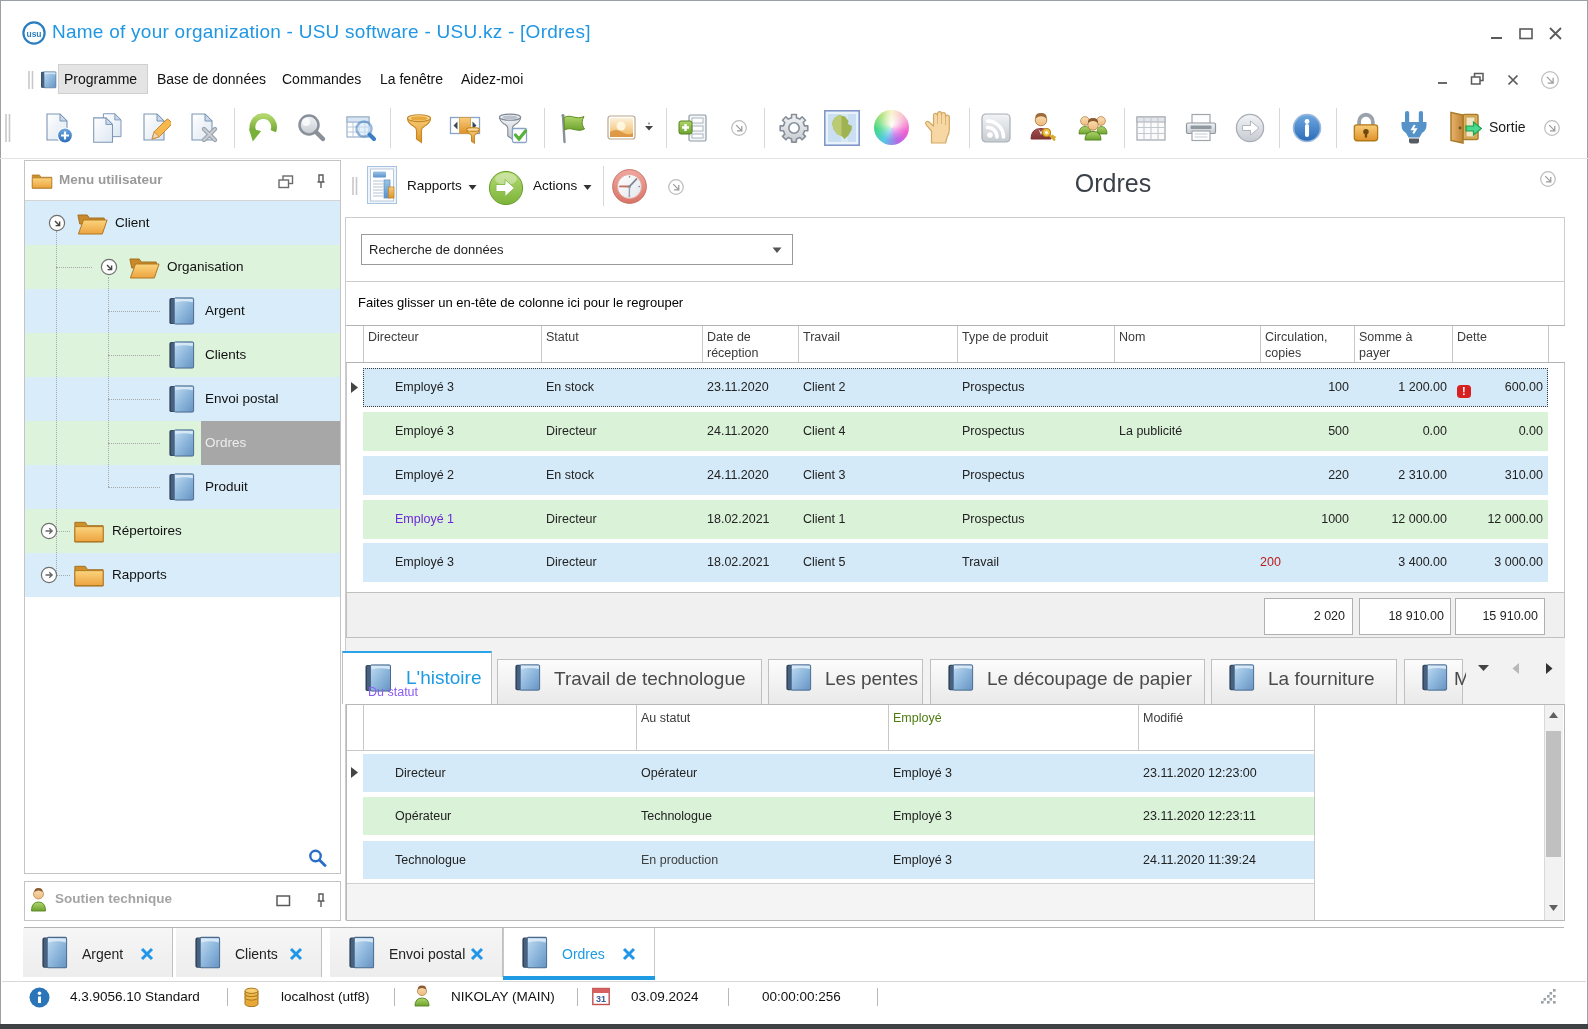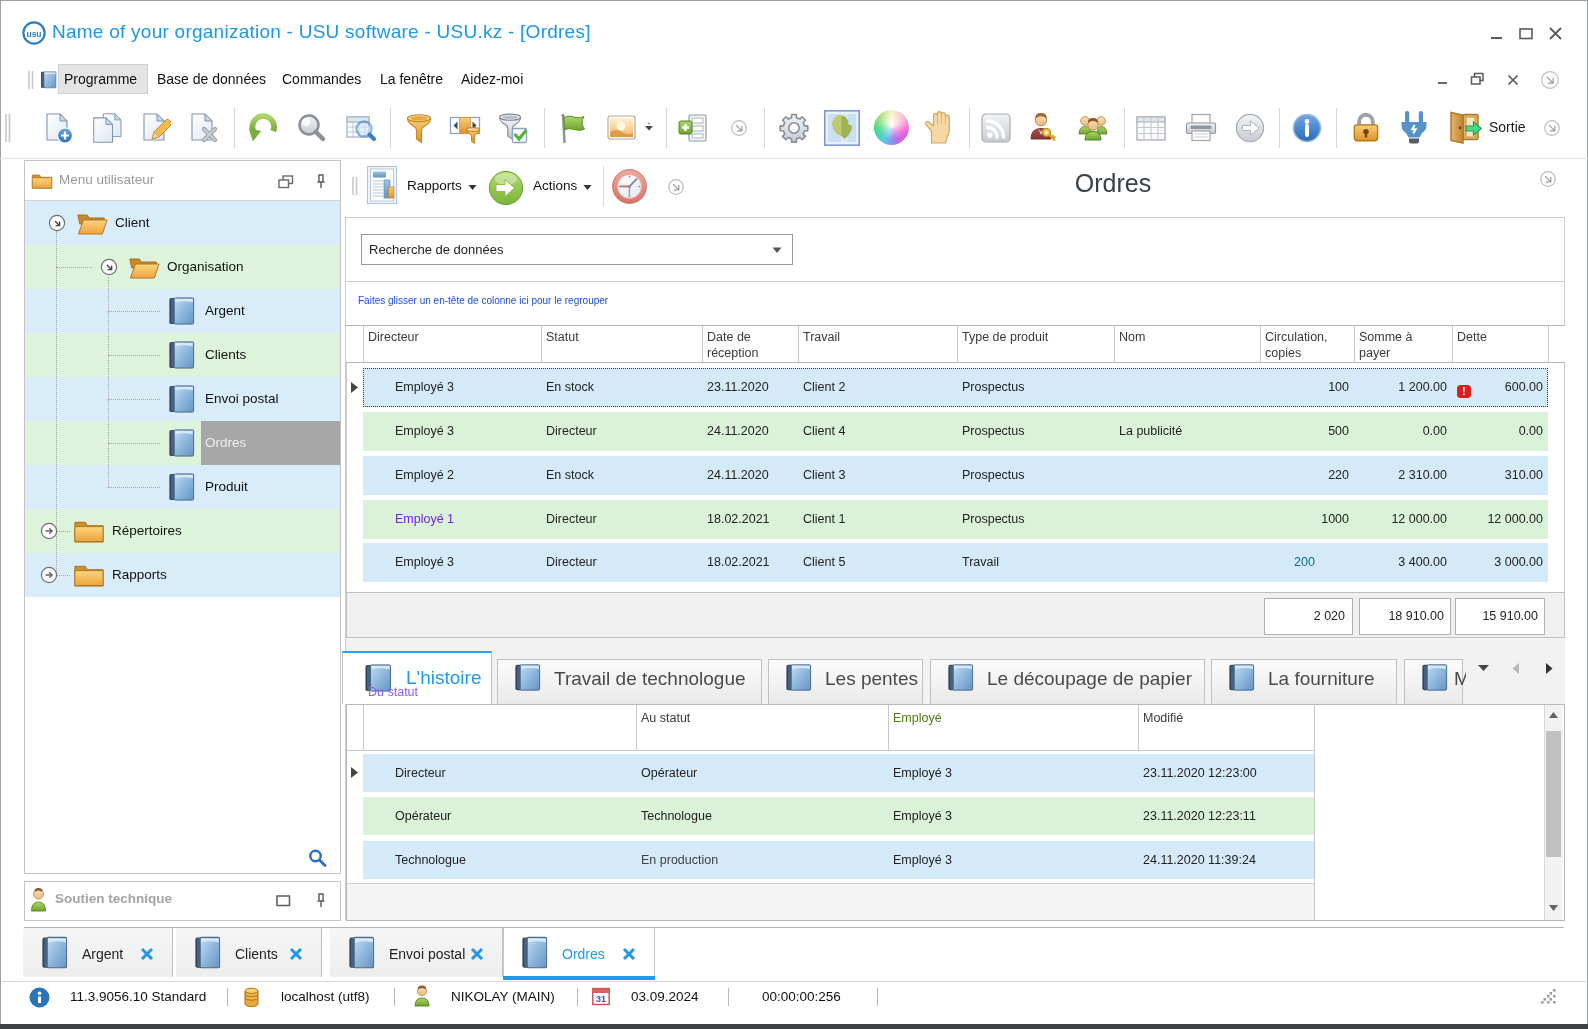--- a/index.html
+++ b/index.html
@@ -337,21 +337,21 @@
 <path d="M5.2 5.2 L10.4 10.4 M10.8 6.0 V10.8 H6.0" stroke="#9a9a9a" stroke-width="1.2" fill="none"></path>
   </svg>
 <div class="ab" style="left:0px;top:158px;width:1588px;height:1px;background:#e4e4e4"></div>
 <div class="ab" style="left:24px;top:160px;width:317px;height:714px;background:#fff;border:1px solid #c4c4c4"></div>
 <svg class="ab" style="left:31px;top:172px;" width="22" height="17" viewBox="0 0 22 17">
     <g transform="scale(0.6470588235294118,0.6538461538461539)">
 <path d="M2 4.5 h11 l2.5 3.5 H32 v17 H2 z" fill="#cf8f2d" stroke="#a36f1c" stroke-width="1"></path>
 <path d="M2 9 h30 v15.5 H2 z" fill="url(#gFold)" stroke="#ad7721" stroke-width="1"></path>
 </g>
   </svg>
-<div class="ab" style="left:59px;top:172px;font-size:13.5px;font-weight:normal;color:#9a9a9a">Menu utilisateur</div>
+<div class="ab" style="left:59px;top:172px;font-size:13.5px;font-weight:bold;color:#9a9a9a">Menu utilisateur</div>
 <svg class="ab" style="left:278px;top:175px;" width="16" height="14" viewBox="0 0 16 14">
     <rect x="5" y="1" width="9.5" height="7.5" fill="#fff" stroke="#6a6a6a" stroke-width="1.4"></rect>
     <rect x="1" y="5" width="9.5" height="7.5" fill="#fff" stroke="#6a6a6a" stroke-width="1.4"></rect>
   </svg>
 <svg class="ab" style="left:315px;top:174px;" width="12" height="15" viewBox="0 0 12 15">
     <path d="M4 1 h4 v7 h-4 z M2.5 8 h7 M6 8 v6" stroke="#5a5a5a" stroke-width="1.4" fill="none"></path>
   </svg>
 <div class="ab" style="left:25px;top:200px;width:315px;height:1px;background:#d4d4d4"></div>
 <div class="ab" style="left:25px;top:201px;width:315px;height:44px;background:#d9ecf9"></div>
 <div class="ab" style="left:25px;top:245px;width:315px;height:44px;background:#ddf3dc"></div>
@@ -527,21 +527,21 @@
     <circle cx="8" cy="8" r="7.3" fill="#fff" stroke="#bcbcbc" stroke-width="1.2"></circle>
 <path d="M5.2 5.2 L10.4 10.4 M10.8 6.0 V10.8 H6.0" stroke="#9a9a9a" stroke-width="1.2" fill="none"></path>
   </svg>
 <div class="ab" style="left:345px;top:217px;width:1220px;height:703px;background:#fff;border:1px solid #cccccc;border-bottom:none"></div>
 <div class="ab" style="left:361px;top:234px;width:432px;height:31px;background:#fff;border:1px solid #9a9a9a"></div>
 <div class="ab" style="left:369px;top:242px;font-size:13px;color:#222">Recherche de données</div>
 <svg class="ab" style="left:772px;top:247px;" width="10" height="7" viewBox="0 0 10 7">
     <path d="M0.5 0.5 h9 l-4.5 5.5 z" fill="#555"></path>
   </svg>
 <div class="ab" style="left:345px;top:281px;width:1220px;height:1px;background:#cccccc"></div>
-<div class="ab" style="left:358px;top:295px;font-size:10px;color:#1d4ed8">Faites glisser un en-tête de colonne ici pour le regrouper</div>
+<div class="ab" style="left:358px;top:295px;font-size:13px;color:#000000">Faites glisser un en-tête de colonne ici pour le regrouper</div>
 <div class="ab" style="left:346px;top:325px;width:1219px;height:313px;background:#fff;border:1px solid #c8c8c8;border-bottom:none"></div>
 <div class="ab" style="left:346px;top:325px;width:1219px;height:38px;background:#fff;border-top:1px solid #b4b4b4;border-bottom:1px solid #b4b4b4"></div>
 <div class="ab" style="left:363px;top:326px;width:1px;height:36px;background:#c8c8c8"></div>
 <div class="ab" style="left:541px;top:326px;width:1px;height:36px;background:#c8c8c8"></div>
 <div class="ab" style="left:368px;top:329px;width:170px;font-size:12.5px;line-height:16px;color:#3a3a3a">Directeur</div>
 <div class="ab" style="left:702px;top:326px;width:1px;height:36px;background:#c8c8c8"></div>
 <div class="ab" style="left:546px;top:329px;width:153px;font-size:12.5px;line-height:16px;color:#3a3a3a">Statut</div>
 <div class="ab" style="left:798px;top:326px;width:1px;height:36px;background:#c8c8c8"></div>
 <div class="ab" style="left:707px;top:329px;width:88px;font-size:12.5px;line-height:16px;color:#3a3a3a">Date de<br>réception</div>
 <div class="ab" style="left:957px;top:326px;width:1px;height:36px;background:#c8c8c8"></div>
@@ -592,21 +592,21 @@
 <div class="ab" style="left:962px;top:500px;height:39.2px;line-height:39.2px;font-size:12.5px;color:#222;white-space:nowrap">Prospectus</div>
 <div class="ab" style="left:1260px;top:500px;width:89px;height:39.2px;line-height:39.2px;font-size:12.5px;color:#222;text-align:right;white-space:nowrap">1000</div>
 <div class="ab" style="left:1354px;top:500px;width:93px;height:39.2px;line-height:39.2px;font-size:12.5px;color:#222;text-align:right;white-space:nowrap">12 000.00</div>
 <div class="ab" style="left:1452px;top:500px;width:91px;height:39.2px;line-height:39.2px;font-size:12.5px;color:#222;text-align:right;white-space:nowrap">12 000.00</div>
 <div class="ab" style="left:363px;top:543px;width:1185px;height:39.2px;background:#d5eaf8;"></div>
 <div class="ab" style="left:395px;top:543px;height:39.2px;line-height:39.2px;font-size:12.5px;color:#222;white-space:nowrap">Employé 3</div>
 <div class="ab" style="left:546px;top:543px;height:39.2px;line-height:39.2px;font-size:12.5px;color:#222;white-space:nowrap">Directeur</div>
 <div class="ab" style="left:707px;top:543px;height:39.2px;line-height:39.2px;font-size:12.5px;color:#222;white-space:nowrap">18.02.2021</div>
 <div class="ab" style="left:803px;top:543px;height:39.2px;line-height:39.2px;font-size:12.5px;color:#222;white-space:nowrap">Client 5</div>
 <div class="ab" style="left:962px;top:543px;height:39.2px;line-height:39.2px;font-size:12.5px;color:#222;white-space:nowrap">Travail</div>
-<div class="ab" style="left:1260px;top:543px;width:89px;height:39.2px;line-height:39.2px;font-size:12.5px;color:#0369a1;text-align:center;white-space:nowrap">200</div>
+<div class="ab" style="left:1260px;top:543px;width:89px;height:39.2px;line-height:39.2px;font-size:12.5px;color:#b91c1c;text-align:left;white-space:nowrap">200</div>
 <div class="ab" style="left:1354px;top:543px;width:93px;height:39.2px;line-height:39.2px;font-size:12.5px;color:#222;text-align:right;white-space:nowrap">3 400.00</div>
 <div class="ab" style="left:1452px;top:543px;width:91px;height:39.2px;line-height:39.2px;font-size:12.5px;color:#222;text-align:right;white-space:nowrap">3 000.00</div>
 <svg class="ab" style="left:349px;top:380px;" width="10" height="14" viewBox="0 0 10 14">
     <path d="M2 2 L9 7.5 L2 13 z" fill="#444"></path>
   </svg>
 <div class="ab" style="left:1457px;top:384.5px;width:13.5px;height:13.5px;background:#d82020;border-radius:3.5px"></div>
 <div class="ab" style="left:1457px;top:384px;width:13.5px;height:14px;color:#fff;font-size:11px;font-weight:bold;text-align:center;line-height:14px">!</div>
 <div class="ab" style="left:346px;top:592px;width:1219px;height:46px;background:#f0f0f0;border:1px solid #c0c0c0"></div>
 <div class="ab" style="left:1264px;top:598px;width:89px;height:37px;background:#fff;border:1px solid #b0b0b0"></div>
 <div class="ab" style="left:1264px;top:598px;width:81px;height:37px;line-height:37px;font-size:12.5px;text-align:right;color:#222">2 020</div>
@@ -778,21 +778,21 @@
 <div class="ab" style="left:562px;top:946px;font-size:14px;color:#1e9be2;white-space:nowrap">Ordres</div>
 <svg class="ab" style="left:621px;top:946px;" width="16" height="16" viewBox="0 0 16 16">
     <path d="M3 3 L13 13 M13 3 L3 13" stroke="#2196e8" stroke-width="3"></path>
   </svg>
 <div class="ab" style="left:2px;top:981px;width:1584px;height:1px;background:#d8d8d8"></div>
 <svg class="ab" style="left:29px;top:987px;" width="21" height="21" viewBox="0 0 21 21">
     <circle cx="10.5" cy="10.5" r="10" fill="#2a74b8"></circle>
 <circle cx="10.5" cy="6.2" r="1.8" fill="#fff"></circle>
     <path d="M10.5 9.5 v6.5" stroke="#fff" stroke-width="3"></path>
   </svg>
-<div class="ab" style="left:70px;top:989px;font-size:13.5px;color:#111">11.3.9056.10 Standard</div>
+<div class="ab" style="left:70px;top:989px;font-size:13.5px;color:#111">4.3.9056.10 Standard</div>
 <div class="ab" style="left:227px;top:988px;width:1px;height:18px;background:#b8b8b8"></div>
 <svg class="ab" style="left:243px;top:987px;" width="17" height="21" viewBox="0 0 17 21">
     <g stroke="#a87820" stroke-width="1">
       <path d="M2 4 v13 a6.5 2.6 0 0 0 13 0 V4" fill="#e8a838"></path>
 <ellipse cx="8.5" cy="10.5" rx="6.5" ry="2.6" fill="#f0b848"></ellipse>
       <ellipse cx="8.5" cy="7" rx="6.5" ry="2.6" fill="#f0b848"></ellipse>
 <ellipse cx="8.5" cy="3.8" rx="6.5" ry="2.6" fill="#f8cc70"></ellipse>
     </g>
   </svg>
 <div class="ab" style="left:281px;top:989px;font-size:13.5px;color:#111">localhost (utf8)</div>

